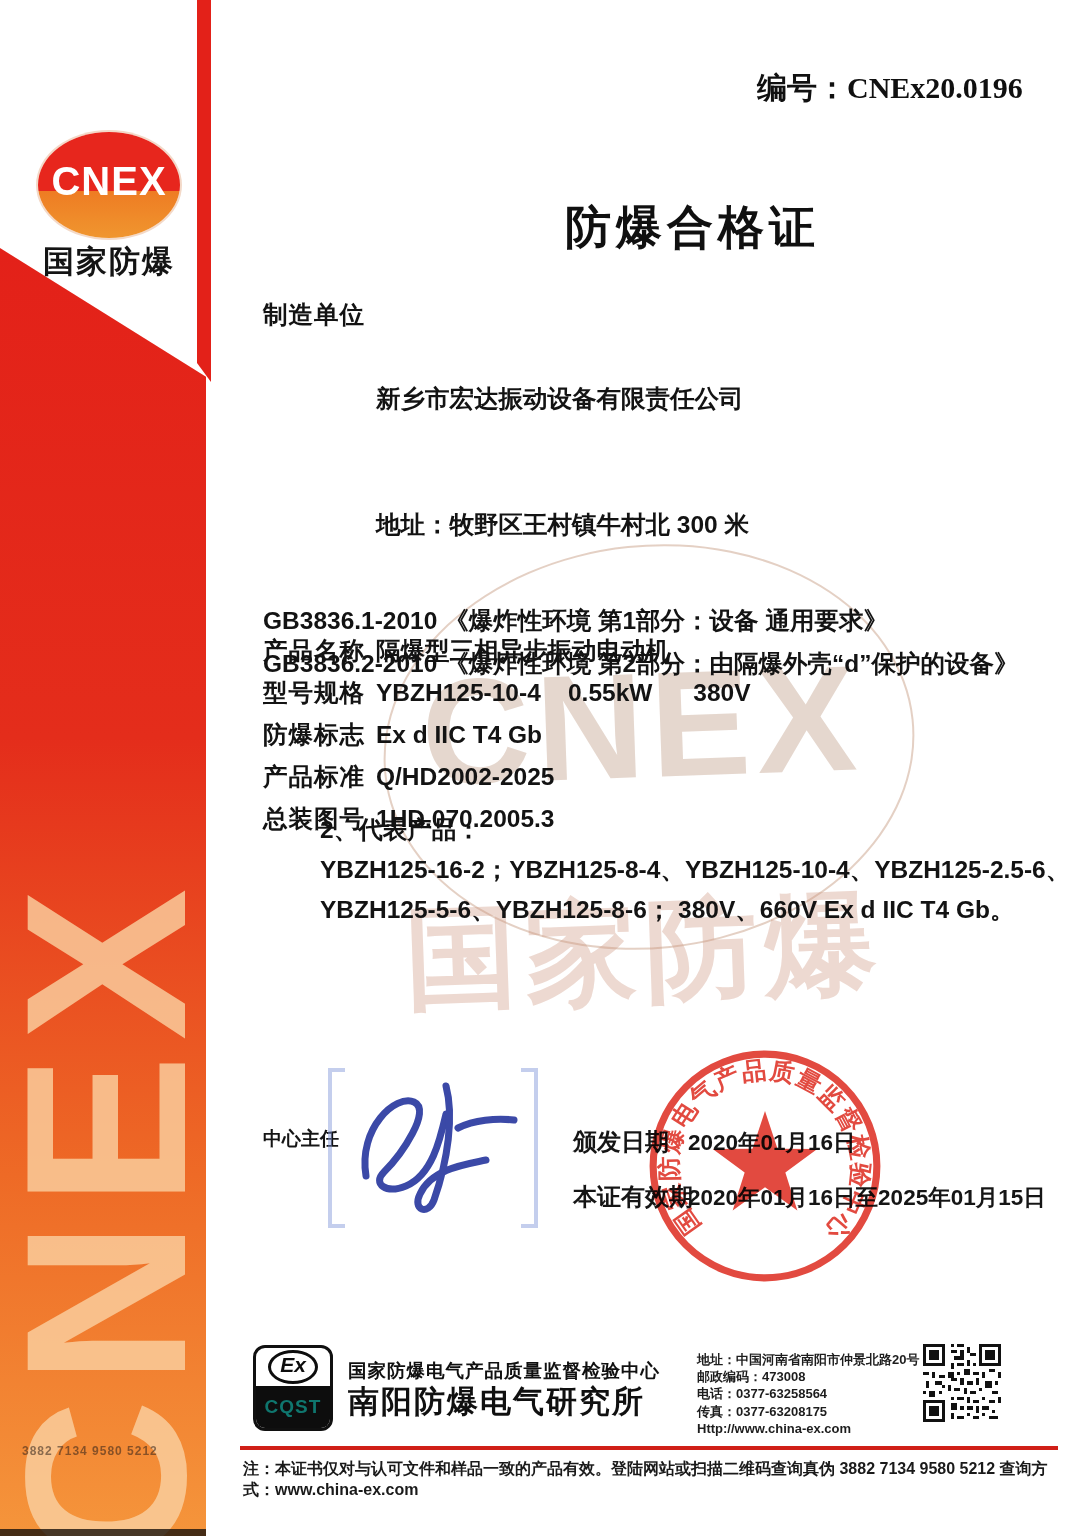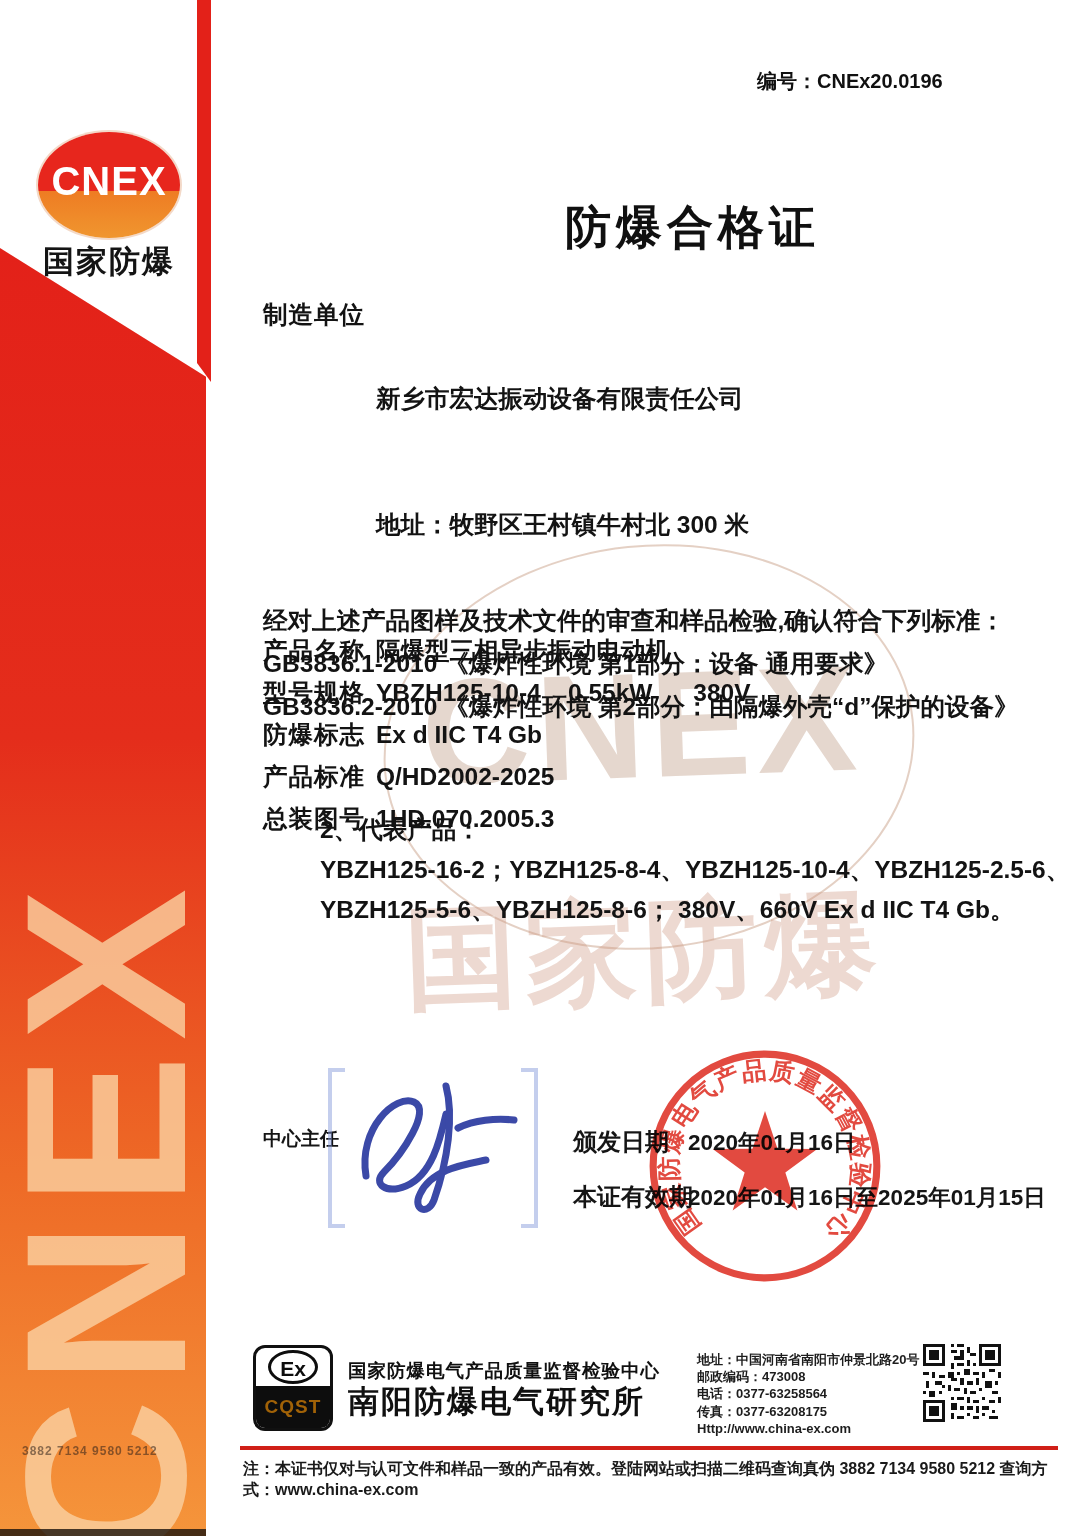--- a/index.html
+++ b/index.html
@@ -32,21 +32,21 @@
 
   
   .wm-ellipse{left:383px;top:545px;width:528px;height:400px;border-radius:50%;
     border:2px solid rgba(196,150,124,0.45);transform:rotate(-6deg);}
   .wm-cnex{left:352px;top:650px;width:580px;text-align:center;font-size:150px;font-weight:800;
     letter-spacing:6px;color:rgba(190,155,132,0.40);transform:rotate(-2deg);line-height:150px;}
   .wm-gjfb{left:390px;top:892px;width:510px;text-align:center;font-size:112px;font-weight:800;
     letter-spacing:8px;color:rgba(205,150,128,0.36);transform:rotate(-2deg);line-height:120px;}
 
   
-  .cert-no{left:757px;top:68px;font-size:20px;font-weight:700;color:#101010;}
+  .cert-no{left:757px;top:68px;font-size:30px;font-weight:700;color:#101010;font-family:Liberation Serif, serif;}
   .title{left:380px;top:197px;width:440px;text-align:right;font-size:46px;
     font-weight:900;letter-spacing:5px;color:#101010;}
 
   
   .fields{left:263px;top:294px;width:800px;display:grid;grid-template-columns:113px 1fr;
     font-size:24.5px;font-weight:700;line-height:42px;color:#131313;}
   .fields .lab{letter-spacing:1px;}
   .fields .val{white-space:pre-wrap;}
 
   .standards{left:263px;top:599px;width:800px;font-size:24.5px;font-weight:700;
@@ -65,23 +65,23 @@
   .issue-value{left:688px;top:1127px;font-size:22.5px;font-weight:700;}
   .valid-label{left:573px;top:1181px;font-size:24px;font-weight:700;}
   .valid-value{left:688px;top:1182px;font-size:22.5px;font-weight:700;white-space:nowrap;}
   .stamp{left:645px;top:1046px;width:240px;height:240px;mix-blend-mode:multiply;opacity:.92;}
 
   
   .exlogo{left:253px;top:1345px;width:80px;height:86px;border:3px solid #101010;
     border-radius:12px;overflow:hidden;background:#fff;box-sizing:border-box;}
   .ex-top{height:47%;display:flex;align-items:center;justify-content:center;}
   .ex-ellipse{width:50px;height:34px;border:3.5px solid #0d0d0d;border-radius:50%;
-    display:flex;align-items:flex-end;justify-content:center;
+    display:flex;align-items:flex-start;justify-content:center;font-style:italic;
     font-weight:700;font-size:21px;color:#0d0d0d;box-sizing:border-box;}
-  .ex-bottom{height:53%;background:#0d0d0d;color:#a16207;font-weight:700;font-size:19px;
+  .ex-bottom{height:53%;background:#0d0d0d;color:#0f766e;font-weight:700;font-size:19px;
     display:flex;align-items:center;justify-content:center;letter-spacing:1px;}
   .org1{left:348px;top:1358px;font-size:18.5px;font-weight:700;letter-spacing:1px;color:#101010;}
   .org2{left:348px;top:1381px;font-size:31px;font-weight:700;letter-spacing:2px;color:#101010;}
   .contact{left:697px;top:1351px;font-size:13px;line-height:17.2px;font-weight:700;color:#1d1d1d;}
   .qr{left:923px;top:1344px;width:78px;height:78px;}
   .red-line{left:240px;top:1446px;width:818px;height:4px;background:#d01f18;}
   .foot-note{left:243px;top:1459px;width:825px;font-size:16px;font-weight:600;color:#1a1a1a;}
 </style>
 </head>
 <body>
@@ -118,21 +118,20 @@
     <div class="val">YBZH125-10-4    0.55kW      380V</div>
     <div class="lab">防爆标志</div>
     <div class="val">Ex d IIC T4 Gb</div>
     <div class="lab">产品标准</div>
     <div class="val">Q/HD2002-2025</div>
     <div class="lab">总装图号</div>
     <div class="val">1HD.070.2005.3</div>
   </div>
 
   <div class="abs standards">
-    <div>经对上述产品图样及技术文件的审查和样品检验,确认符合下列标准：</div>
     <div>GB3836.1-2010 《爆炸性环境 第1部分：设备 通用要求》</div>
     <div>GB3836.2-2010 《爆炸性环境 第2部分：由隔爆外壳“d”保护的设备》</div>
   </div>
 
   <div class="abs notes">
     <div class="ind">2、代表产品：</div>
     <div class="ind">YBZH125-16-2；YBZH125-8-4、YBZH125-10-4、YBZH125-2.5-6、</div>
     <div class="ind">YBZH125-5-6、YBZH125-8-6；  380V、660V    Ex d IIC T4 Gb。</div>
   </div>
 

